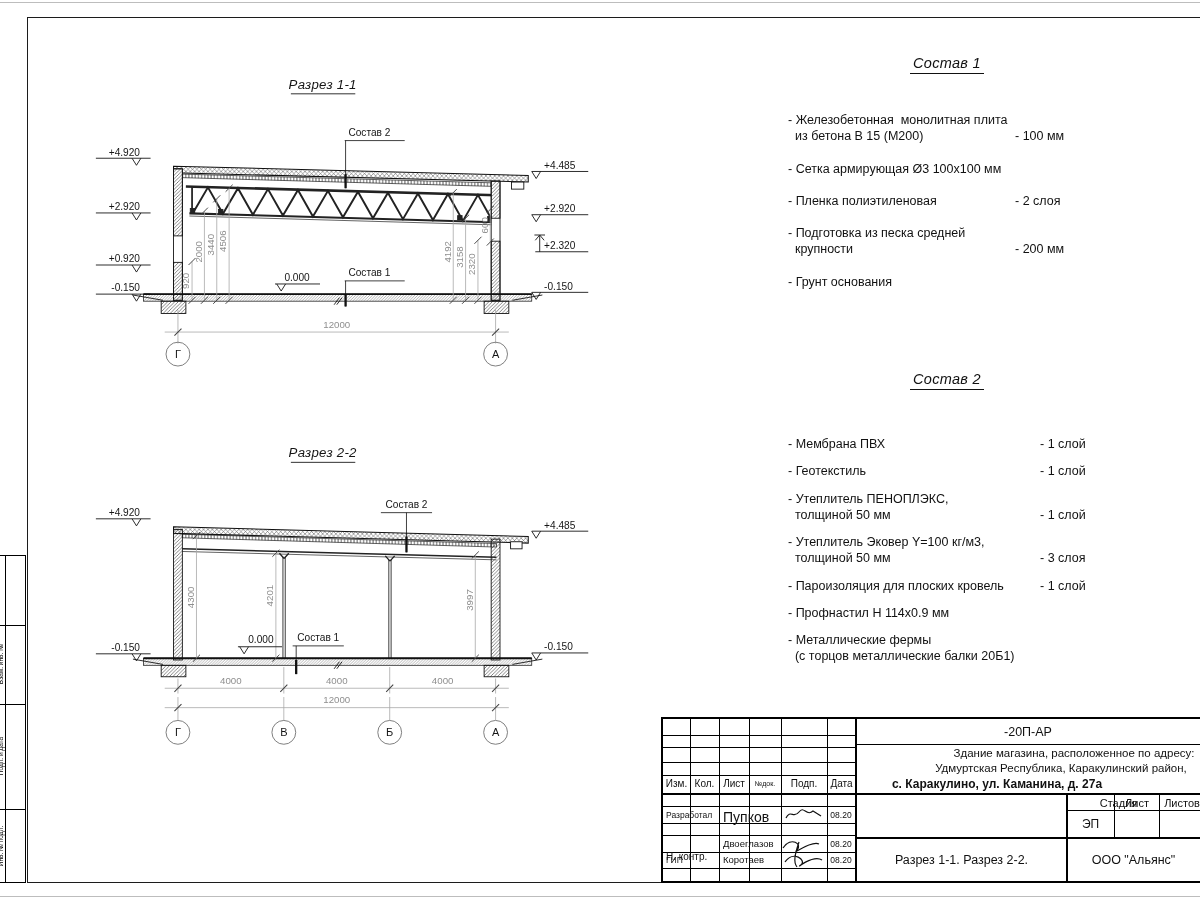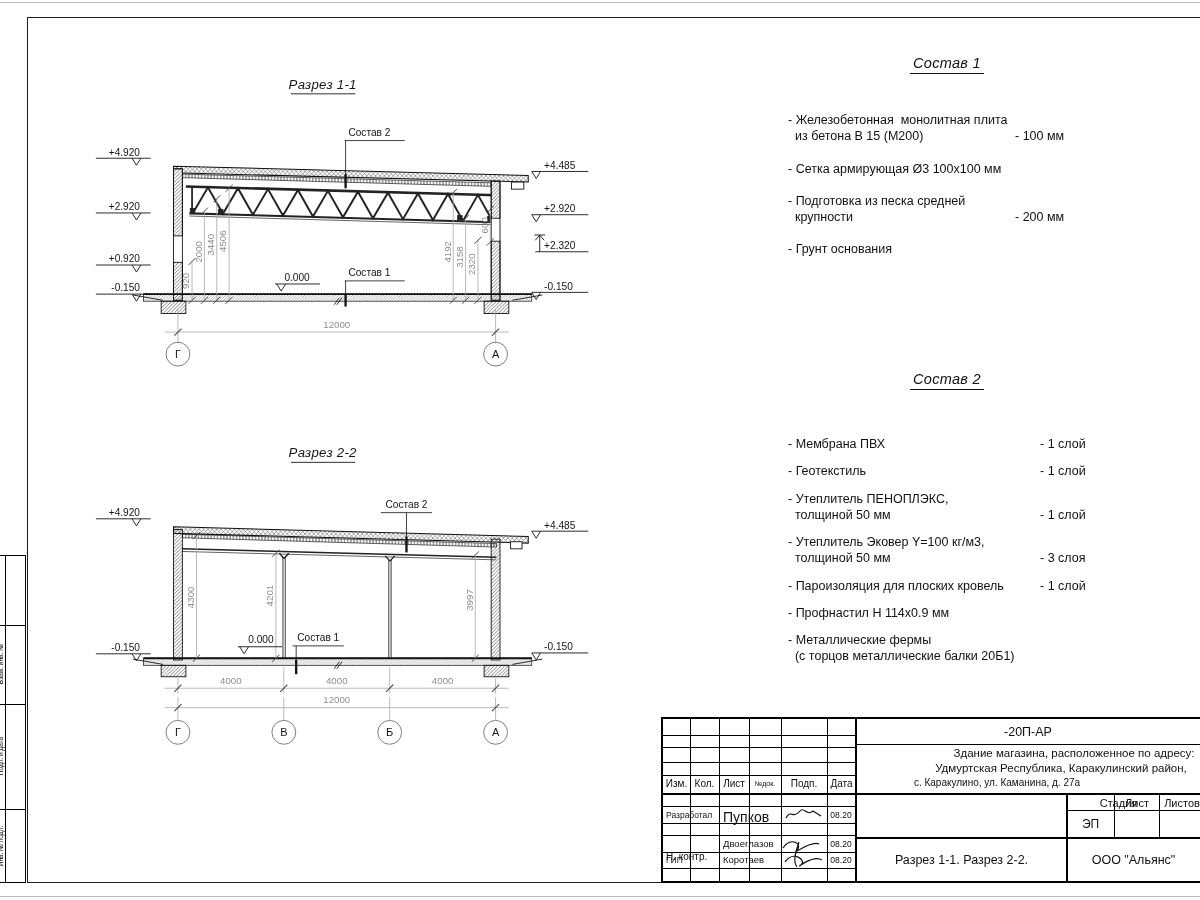--- a/index.html
+++ b/index.html
@@ -348,20 +348,24 @@
     <div class="s-item">
         <div class="s-name">- Железобетонная  монолитная плита
   из бетона В 15 (М200)</div>
         <div class="s-val">- 100 мм</div>
       </div>
     <div class="s-item">
         <div class="s-name">- Сетка армирующая Ø3 100х100 мм</div>
         <div class="s-val"></div>
       </div>
     <div class="s-item">
+        <div class="s-name">- Пленка полиэтиленовая</div>
+        <div class="s-val">-  2 слоя</div>
+      </div>
+    <div class="s-item">
         <div class="s-name">- Подготовка из песка средней
   крупности</div>
         <div class="s-val">- 200 мм</div>
       </div>
     <div class="s-item">
         <div class="s-name">- Грунт основания</div>
         <div class="s-val"></div>
       </div>
   </div>
 
@@ -449,21 +453,21 @@
     <svg class="abs" style="left:119px;top:87px;" width="44" height="17">
       <path d="M4,12 C8,3 12,13 17,6 S24,11 31,5 L39,10" stroke="#111" stroke-width="1.2" fill="none"></path>
     </svg>
     <svg class="abs" style="left:114px;top:115px;" width="50" height="36">
       <path d="M6,14 C14,2 26,10 20,16 C14,22 34,6 42,10 M8,28 C16,16 30,26 24,31 C17,36 36,20 45,26 M22,8 C18,20 16,28 20,33" stroke="#111" stroke-width="1.2" fill="none"></path>
     </svg>
 
     <div class="tbt c" style="left:193px;top:6px;width:344px;font-size:12.5px;">-20П-АР</div>
     <div class="tbt c" style="left:193px;top:28px;width:344px;font-size:11.5px;padding-left:46px;">Здание магазина, расположенное по адресу:</div>
     <div class="tbt c" style="left:193px;top:43px;width:344px;font-size:11.5px;margin-left:33px;">Удмуртская Республика, Каракулинский район,</div>
-    <div class="tbt c" style="left:193px;top:58px;width:282px;font-size:10px;">с. Каракулино, ул. Каманина, д. 27а</div>
+    <div class="tbt c" style="left:193px;top:58px;width:282px;font-size:12px;font-weight:bold;">с. Каракулино, ул. Каманина, д. 27а</div>
     <div class="tbt c" style="left:404px;top:78px;width:47px;font-size:11px;padding-left:28px;">Стадия</div>
     <div class="tbt c" style="left:452px;top:78px;width:44px;font-size:11px;">Лист</div>
     <div class="tbt c" style="left:497px;top:78px;width:44px;font-size:11px;">Листов</div>
     <div class="tbt c" style="left:404px;top:98px;width:47px;font-size:12px;">ЭП</div>
     <div class="tbt c" style="left:193px;top:134px;width:211px;font-size:12.5px;">Разрез 1-1. Разрез 2-2.</div>
     <div class="tbt c" style="left:404px;top:134px;width:133px;font-size:12.5px;">ООО "Альянс"</div>
   </div>
 
   <div id="sidestamp">
     <div class="vl" style="left:5px;height:326px;background:#000;"></div>

